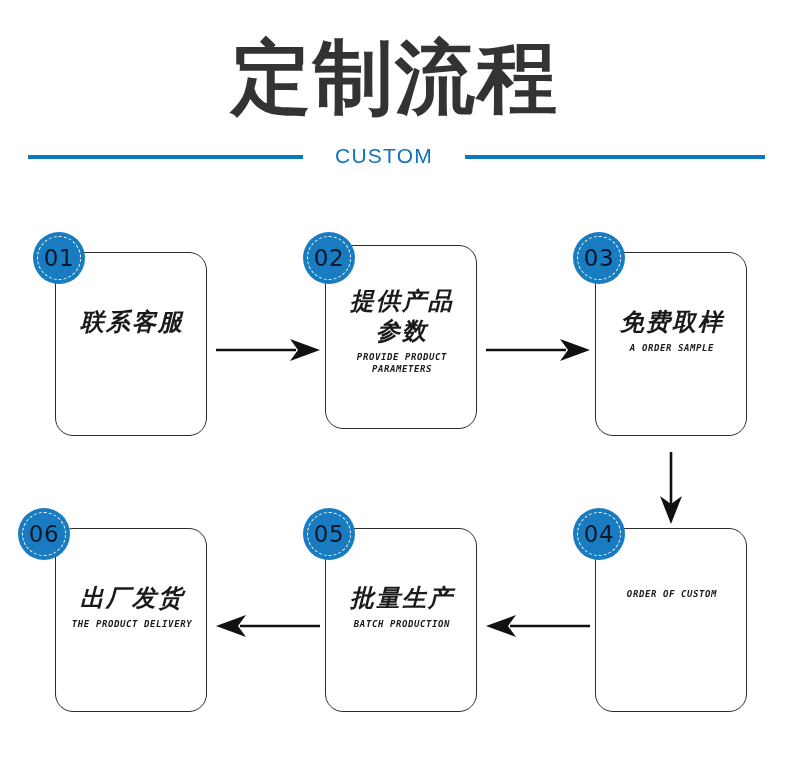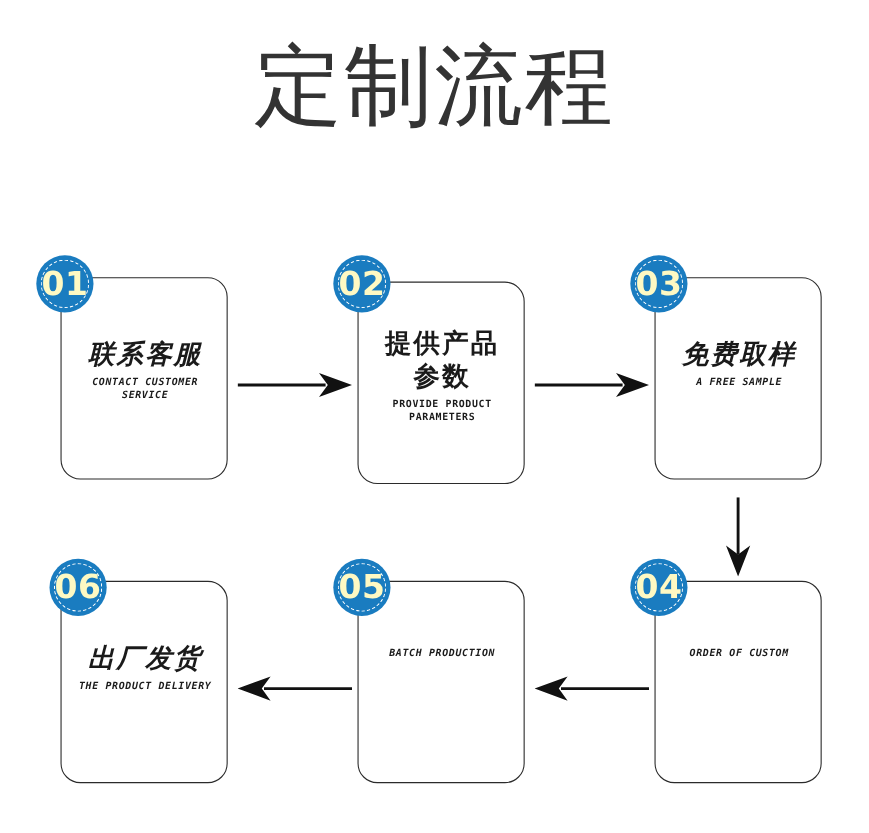--- a/index.html
+++ b/index.html
@@ -28,21 +28,21 @@
   }
 
   .page-title {
     position: absolute;
     top: 30px;
     left: 0;
     width: 790px;
     text-align: center;
     font-size: 80px;
     line-height: 96px;
-    font-weight: normal;
+    font-weight: bold;
     color: #333333;
     letter-spacing: 2px;
     font-family: "DejaVu Sans", "Liberation Sans", sans-serif;
   }
 
   .subtitle-row {
     position: absolute;
     top: 141px;
     left: 0;
     width: 790px;
@@ -131,105 +131,110 @@
     border: 1.6px dashed #ffffff;
   }
 
   .badge-num {
     position: absolute;
     top: 0; left: 0;
     width: 52px; height: 52px;
     display: flex;
     align-items: center;
     justify-content: center;
-    font-size: 30px;
-    font-weight: bold;
-    color: #fef9c3;
+    font-size: 23px;
+    font-weight: normal;
+    color: #0f172a;
     letter-spacing: 0.5px;
     font-family: "DejaVu Sans", "Liberation Sans", sans-serif;
   }
 
   
   .arrow { position: absolute; }
 </style>
 </head>
 <body>
 
 <div class="page">
 
   <div class="header">
 
     <div class="page-title">定制流程</div>
 
+    <div class="subtitle-row">
+      <div class="rule rule-left"></div>
+      <div class="rule rule-right"></div>
+      <div class="subtitle-text">CUSTOM</div>
+    </div>
 
   </div>
 
   <div>
 
     <div class="step" style="left:55px; top:252px;">
       <div class="step-text text-1line">
         <div class="step-cn">联系客服</div>
-        <div class="step-en">CONTACT CUSTOMER SERVICE</div>
       </div>
     </div>
     <div class="badge" style="left:33px; top:232px;">
       <div class="badge-ring"></div>
       <div class="badge-num">01</div>
     </div>
 
-    <div class="step" style="left:325px; top:256px;">
+    <div class="step" style="left:325px; top:245px;font-style:italic;">
       <div class="step-text text-2line">
         <div class="step-cn">提供产品
 参数</div>
         <div class="step-en">PROVIDE PRODUCT PARAMETERS</div>
       </div>
     </div>
     <div class="badge" style="left:303px; top:232px;text-align:right;">
       <div class="badge-ring"></div>
       <div class="badge-num">02</div>
     </div>
 
     <div class="step" style="left:595px; top:252px;">
       <div class="step-text text-1line">
         <div class="step-cn">免费取样</div>
-        <div class="step-en">A FREE SAMPLE</div>
+        <div class="step-en">A ORDER SAMPLE</div>
       </div>
     </div>
     <div class="badge" style="left:573px; top:232px;">
       <div class="badge-ring"></div>
       <div class="badge-num">03</div>
     </div>
 
     <div class="step" style="left:595px; top:528px;">
       <div class="step-text text-1line">
         <div class="step-en">ORDER OF CUSTOM</div>
       </div>
     </div>
     <div class="badge" style="left:573px; top:508px;">
       <div class="badge-ring"></div>
       <div class="badge-num">04</div>
     </div>
 
     <div class="step" style="left:325px; top:528px;">
       <div class="step-text text-1line">
+        <div class="step-cn">批量生产</div>
         <div class="step-en">BATCH PRODUCTION</div>
       </div>
     </div>
     <div class="badge" style="left:303px; top:508px;">
       <div class="badge-ring"></div>
       <div class="badge-num">05</div>
     </div>
 
     <div class="step" style="left:55px; top:528px;">
       <div class="step-text text-1line">
         <div class="step-cn">出厂发货</div>
         <div class="step-en">THE PRODUCT DELIVERY</div>
       </div>
     </div>
-    <div class="badge" style="left:45px; top:508px;">
+    <div class="badge" style="left:18px; top:508px;">
       <div class="badge-ring"></div>
       <div class="badge-num">06</div>
     </div>
 
     <svg class="arrow" style="left:216px; top:334px;" width="104" height="32" viewBox="0 0 104 32">
       <line x1="0" y1="16" x2="80" y2="16" stroke="#111111" stroke-width="2.6"></line>
       <path d="M 104 16 L 74 5 L 82 16 L 74 27 Z" fill="#111111"></path>
     </svg>
 
     <svg class="arrow" style="left:486px; top:334px;" width="104" height="32" viewBox="0 0 104 32">

